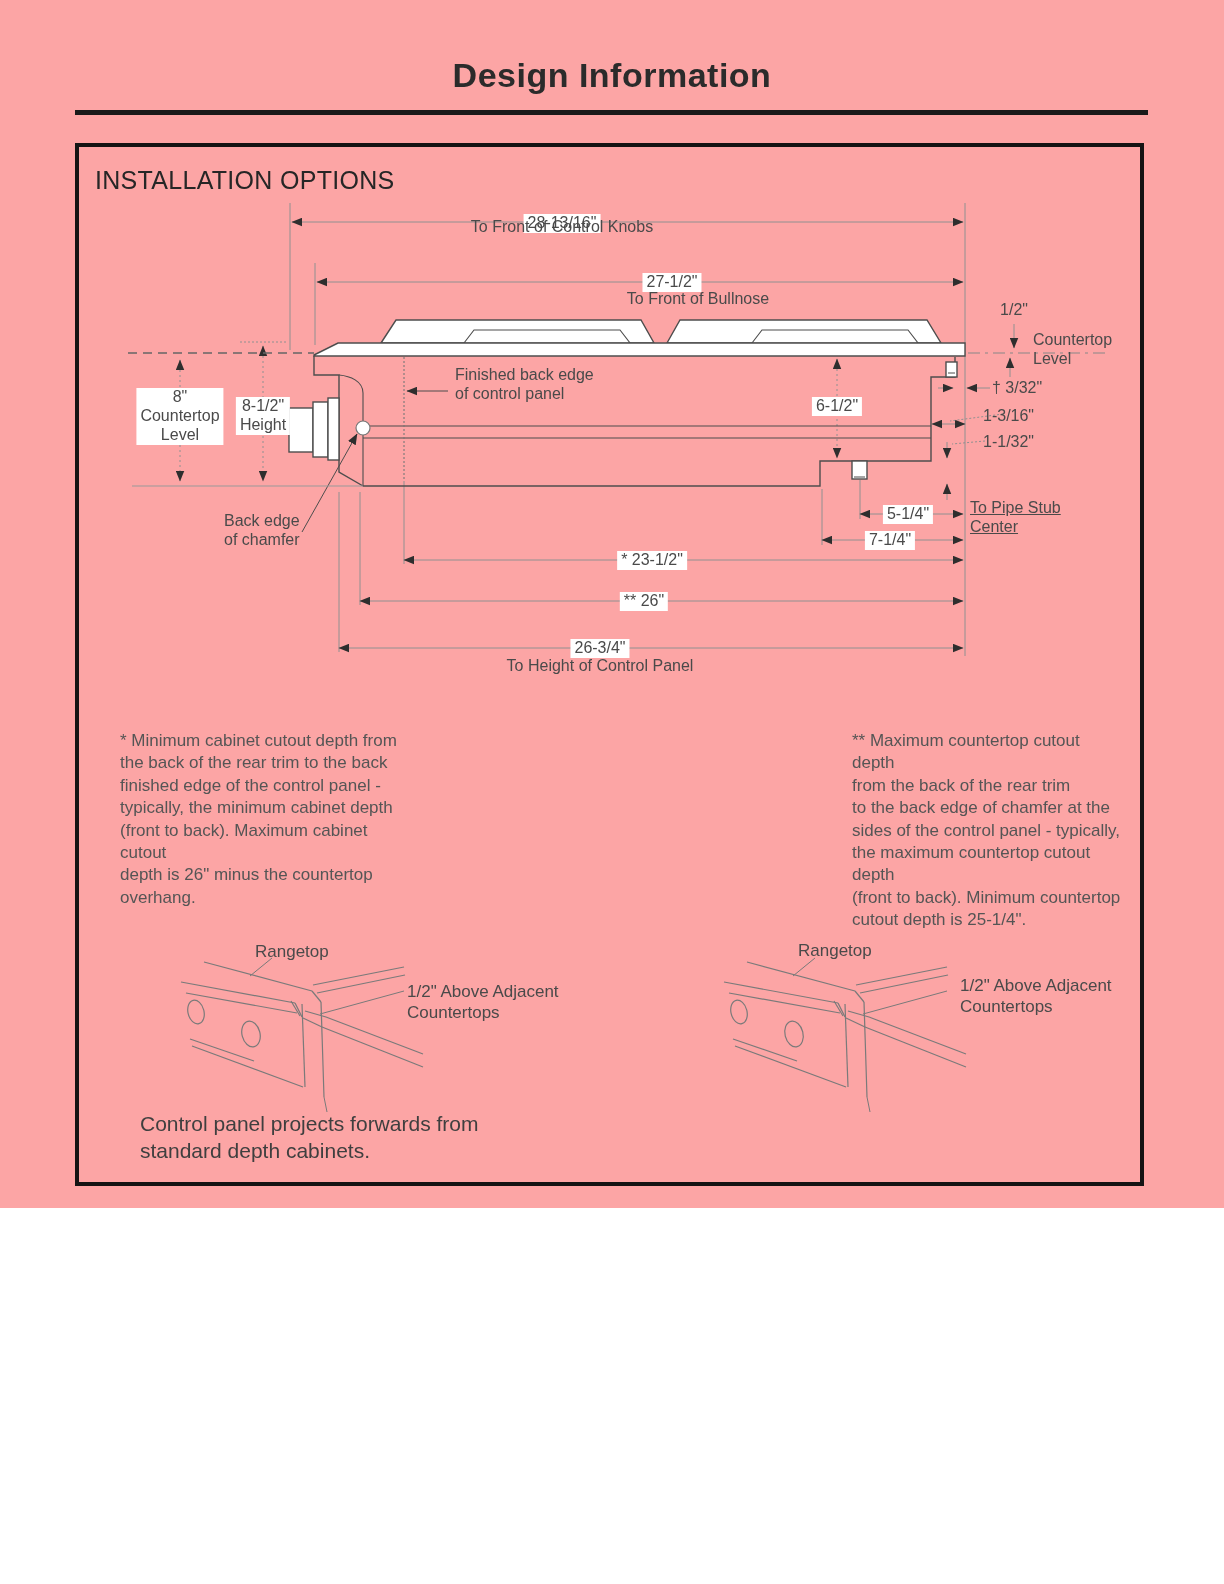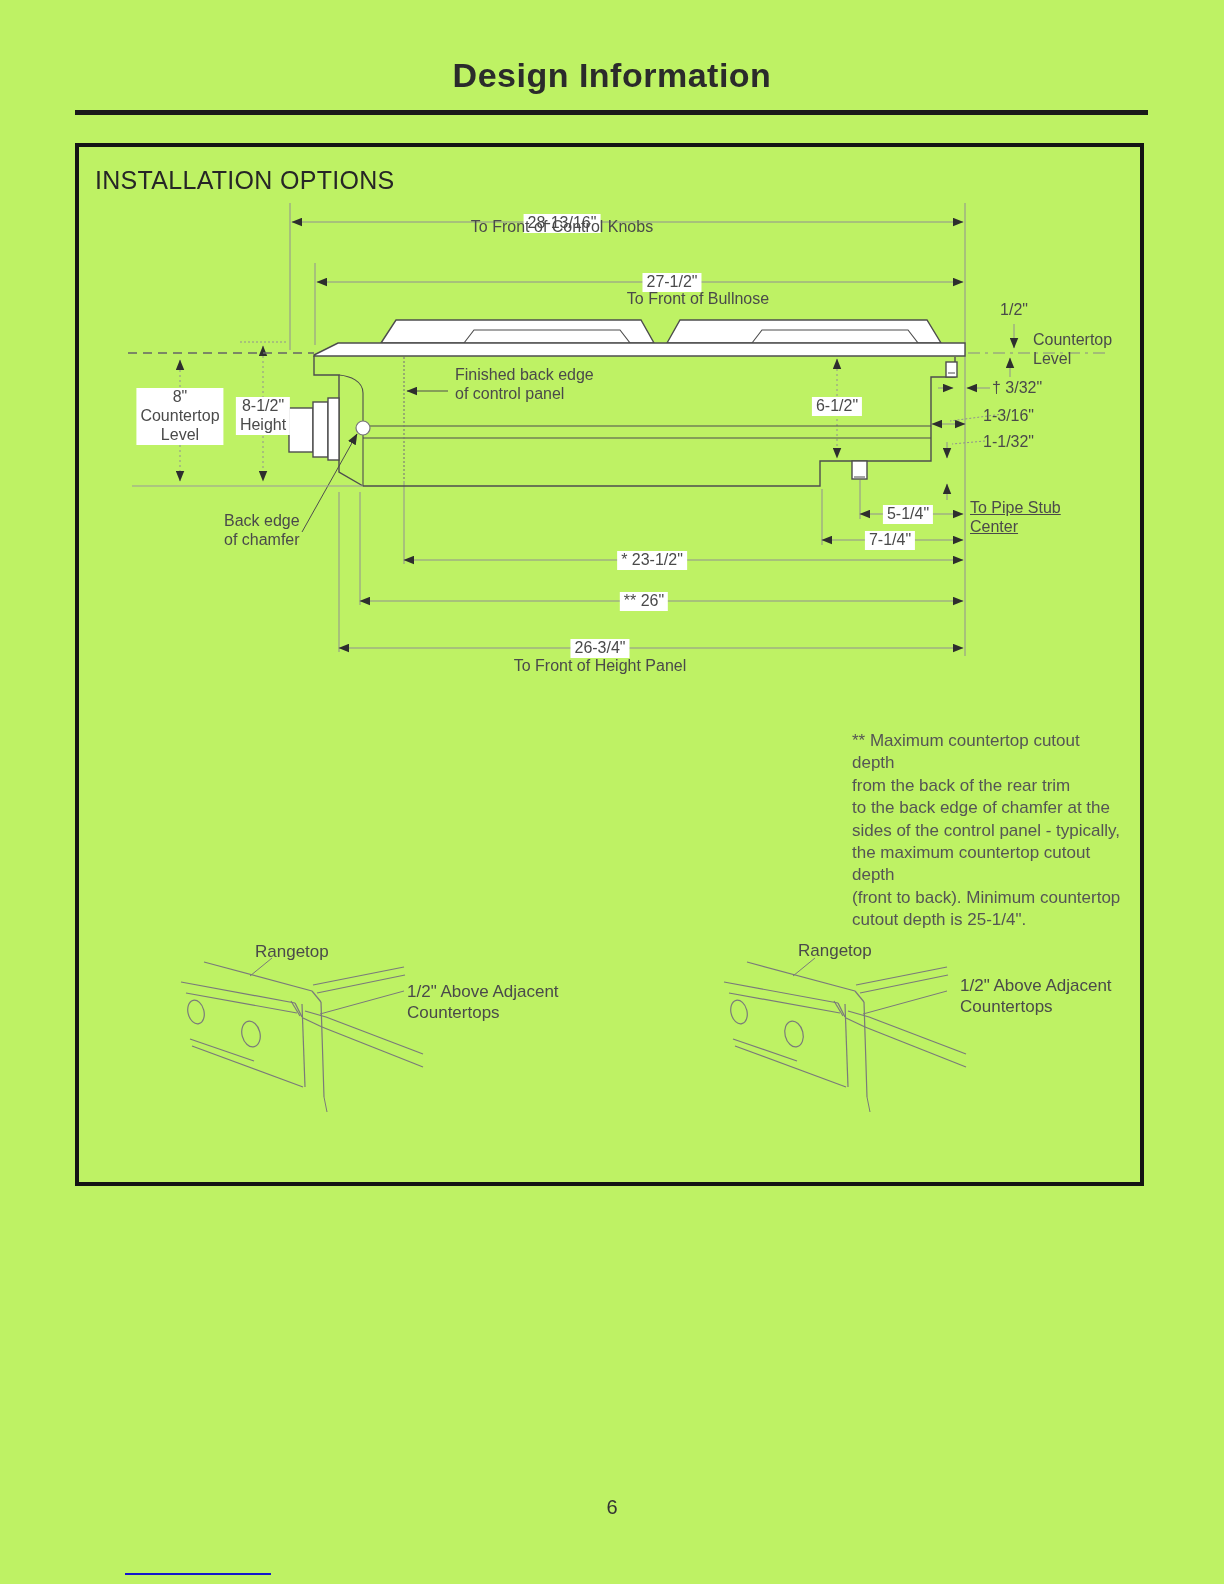--- a/index.html
+++ b/index.html
@@ -1,16 +1,16 @@
 <!DOCTYPE html>
 <html><head>
 <meta charset="utf-8">
 <style>
   html,body{margin:0;padding:0;background:#fff;}
-  #page{position:relative;width:1224px;height:1584px;background:#bef264;overflow:hidden;
+  #page{position:relative;width:1224px;height:1208px;background:#fca5a5;overflow:hidden;
         font-family:"Liberation Sans","DejaVu Sans",sans-serif;}
   .abs{position:absolute;}
   #doc-title{left:0;top:56px;width:1224px;text-align:center;font-size:34px;font-weight:bold;
              color:#2b2b2b;letter-spacing:0.5px;}
   #title-rule{left:75px;top:110px;width:1073px;height:5px;background:#1a1a1a;}
   #options-panel{left:75px;top:143px;width:1061px;height:1035px;border:4px solid #141414;}
   #options-heading{left:95px;top:166px;font-size:25px;font-weight:normal;color:#262626;letter-spacing:0.3px;}
   svg{position:absolute;left:0;top:0;}
   .lbl{position:absolute;font-size:16px;color:#4a4a4a;white-space:pre-line;line-height:1.18;}
   .onln{background:#fff;padding:0 4px;}
@@ -137,43 +137,52 @@
   <div class="lbl" style="left:983px;top:407px;">1-3/16"</div>
   <div class="lbl" style="left:983px;top:433px;">1-1/32"</div>
   <div class="lbl onln ctr" style="left:837px;top:397px;">6-1/2"</div>
   <div class="lbl onln ctr" style="left:908px;top:505px;">5-1/4"</div>
   <div class="lbl onln ctr" style="left:890px;top:531px;">7-1/4"</div>
   <div class="lbl" style="left:970px;top:499px;text-decoration:underline;">To Pipe Stub
 Center</div>
   <div class="lbl onln ctr" style="left:652px;top:551px;">* 23-1/2"</div>
   <div class="lbl onln ctr" style="left:644px;top:592px;">** 26"</div>
   <div class="lbl onln ctr" style="left:600px;top:639px;">26-3/4"</div>
-  <div class="lbl ctr" style="left:600px;top:657px;">To Front of Height Panel</div>
+  <div class="lbl ctr" style="left:600px;top:657px;">To Height of Control Panel</div>
   <div class="lbl onln ctr" style="left:180px;top:388px;">8"
 Countertop
 Level</div>
   <div class="lbl onln ctr" style="left:263px;top:397px;">8-1/2"
 Height</div>
   <div class="lbl" style="left:455px;top:366px;">Finished back edge
 of control panel</div>
   <div class="lbl" style="left:224px;top:512px;text-align:center;">Back edge
 of chamfer</div>
 
 
+  <div class="note" style="left:120px;top:730px;width:280px;">* Minimum cabinet cutout depth from
+the back of the rear trim to the back
+finished edge of the control panel -
+typically, the minimum cabinet depth
+(front to back). Maximum cabinet cutout
+depth is 26" minus the countertop
+overhang.</div>
   <div class="note" style="left:852px;top:730px;width:270px;">** Maximum countertop cutout depth
 from the back of the rear trim
 to the back edge of chamfer at the
 sides of the control panel - typically,
 the maximum countertop cutout depth
 (front to back). Minimum countertop
 cutout depth is 25-1/4".</div>
 
   <div class="fig-label" style="left:255px;top:942px;">Rangetop</div>
   <div class="fig-ann" style="left:407px;top:981px;">1/2" Above Adjacent
 Countertops</div>
+  <div class="fig-cap" style="left:140px;top:1110px;">Control panel projects forwards from
+standard depth cabinets.</div>
 
   <div class="fig-label" style="left:798px;top:941px;">Rangetop</div>
   <div class="fig-ann" style="left:960px;top:975px;">1/2" Above Adjacent
 Countertops</div>
 
   <div class="abs" id="page-number">6</div>
   <div class="abs" id="footer-link-line"></div>
 
 </div>
 

